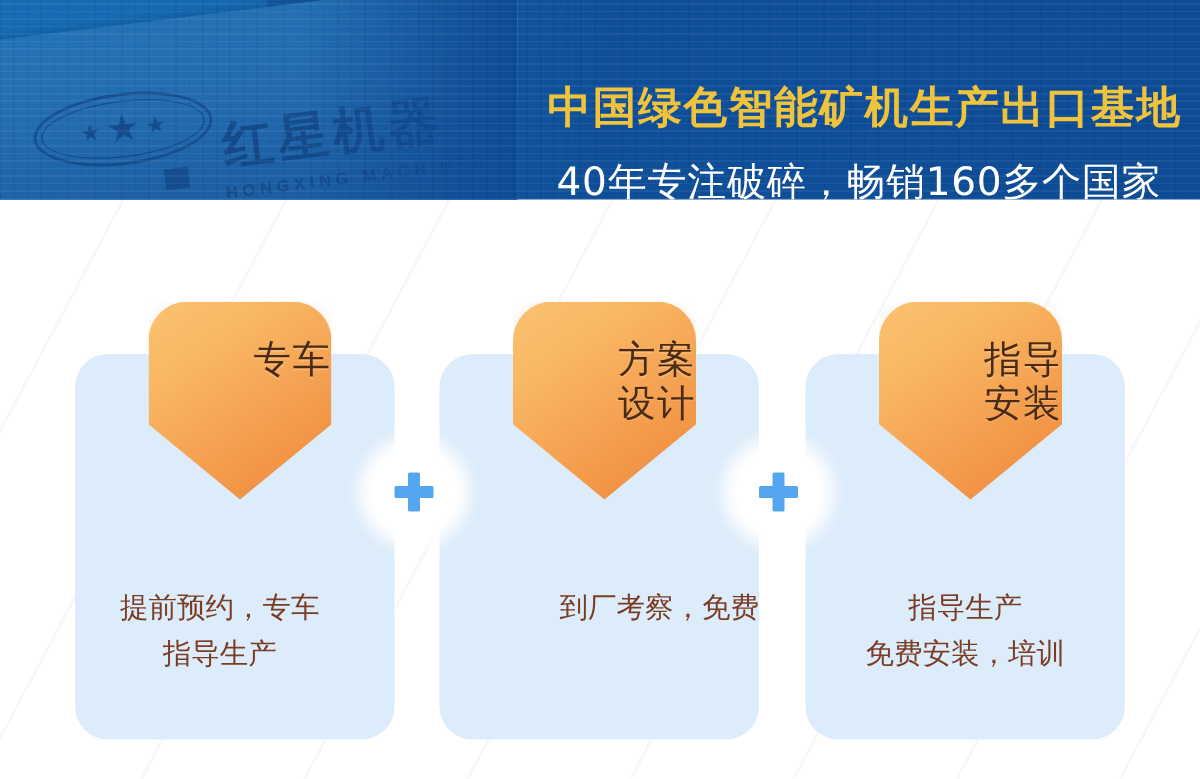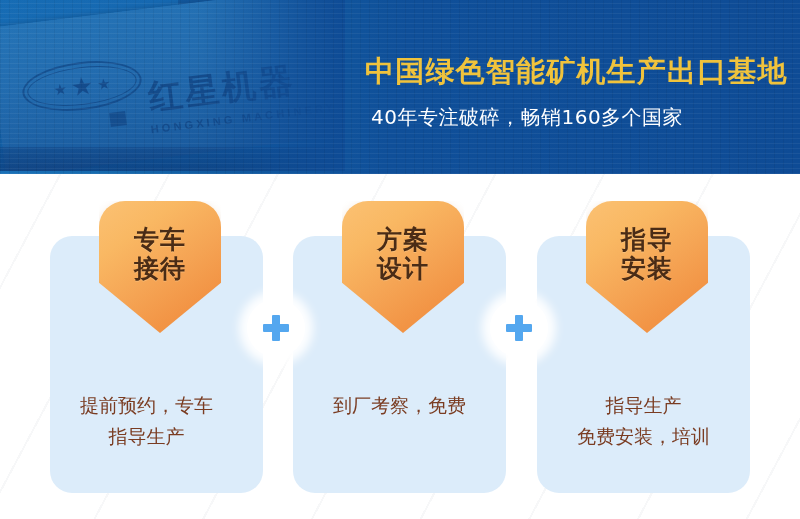--- a/index.html
+++ b/index.html
@@ -35,21 +35,21 @@
     );
     pointer-events: none;
     z-index: 1;
   }
 
   
   .banner {
     position: absolute;
     left: 0; top: 0;
     width: 800px;
-    height: 174px;
+    height: 133px;
     overflow: hidden;
     background: linear-gradient(100deg, #1a72ba 0%, #176aad 16%, #125ba0 30%, #0f4f99 50%, #0e4b95 100%);
     z-index: 2;
   }
   
   .banner-texture {
     position: absolute;
     inset: 0;
     background-image:
       repeating-linear-gradient(0deg, rgba(255,255,255,0.055) 0px, rgba(255,255,255,0.055) 1px, rgba(0,0,0,0) 1px, rgba(0,0,0,0) 5px),
@@ -167,21 +167,21 @@
     font-weight: bold;
     letter-spacing: 1.2px;
     color: #f0c33c;
     font-family: "DejaVu Sans", sans-serif;
     white-space: nowrap;
     z-index: 3;
   }
   .banner-subtitle {
     position: absolute;
     left: 371px; top: 104px;
-    font-size: 20px;
+    font-size: 26px;
     letter-spacing: 0.5px;
     color: #ffffff;
     font-family: "DejaVu Sans", sans-serif;
     white-space: nowrap;
     z-index: 3;
   }
 
   
   .cards {
     position: absolute;
@@ -217,23 +217,23 @@
     filter: drop-shadow(0 3px 5px rgba(190,120,50,0.22));
   }
   .badge-1 { left: 99px; }
   .badge-2 { left: 342px; }
   .badge-3 { left: 586px; }
 
   .badge-label {
     position: absolute;
     top: 55px;
     width: 122px;
-    text-align: center;
+    text-align: right;
     font-size: 25px;
-    font-weight: bold;
+    font-weight: normal;
     line-height: 1.14;
     letter-spacing: 1px;
     color: #4a2c16;
     font-family: "DejaVu Sans", sans-serif;
     z-index: 5;
     text-shadow: 0 1px 0 rgba(255,225,180,0.30);
   }
   .badge-label-1 { left: 99px; }
   .badge-label-2 { left: 342px; }
   .badge-label-3 { left: 586px; }
@@ -243,21 +243,21 @@
     top: 219px;
     width: 213px;
     text-align: center;
     font-size: 19px;
     line-height: 1.62;
     color: #7a3c22;
     font-family: "DejaVu Sans", sans-serif;
     z-index: 5;
   }
   .card-desc-1 { left: 40px; }
-  .card-desc-2 { left: 293px; }
+  .card-desc-2 { left: 293px; text-align: right; }
   .card-desc-3 { left: 537px; }
 
   
   .plus-wrap {
     position: absolute;
     top: 128px;
     width: 58px; height: 58px;
     border-radius: 50%;
     background: #ffffff;
     display: flex;
@@ -338,21 +338,20 @@
   </div>
 
   <div class="bg-watermark"></div>
 
   <div class="cards">
 
     <div class="card card-1"></div>
     <div class="badge badge-1"></div>
     <div class="badge-label badge-label-1">
       <div>专车</div>
-      <div>接待</div>
     </div>
     <div class="card-desc card-desc-1">
       <div>提前预约，专车</div>
       <div>指导生产</div>
     </div>
 
     <div class="plus-wrap plus-1">
       <div class="plus-glyph"></div>
     </div>
 

